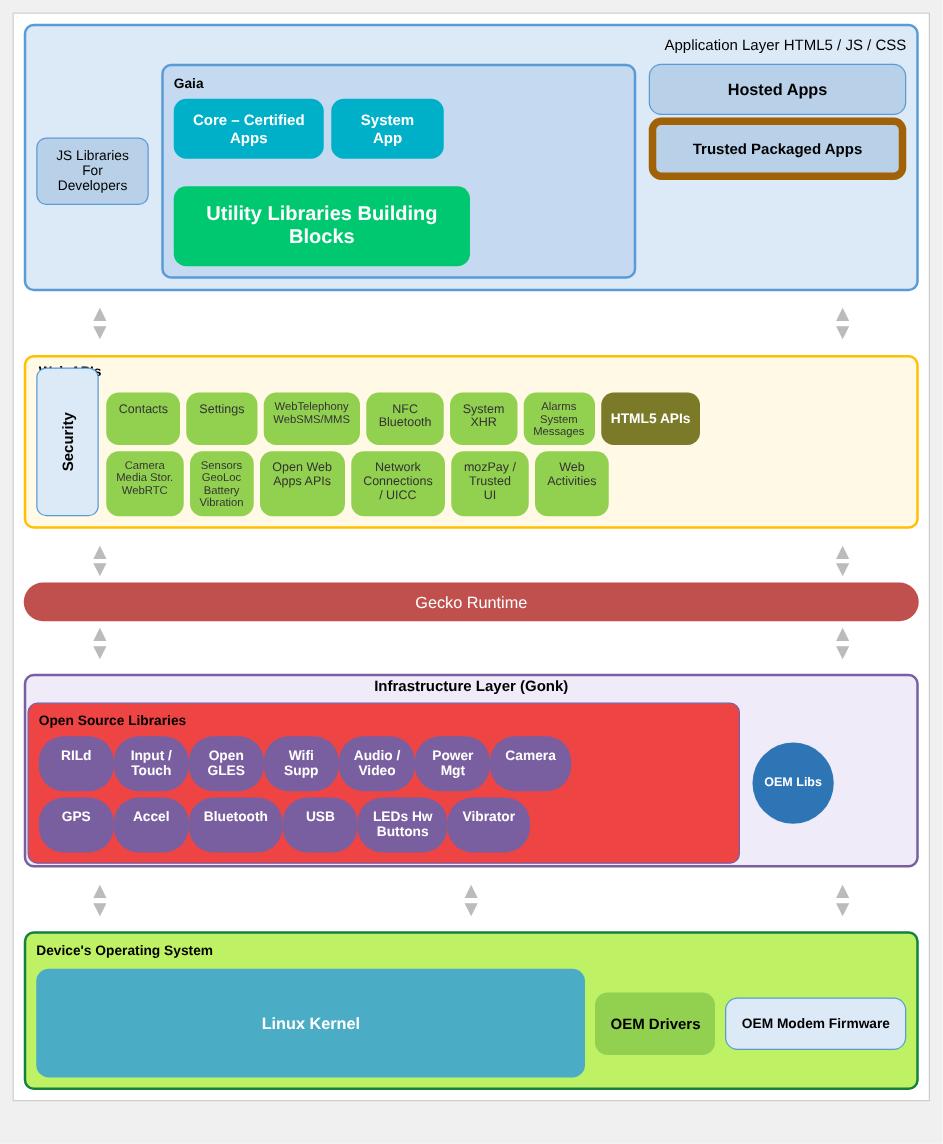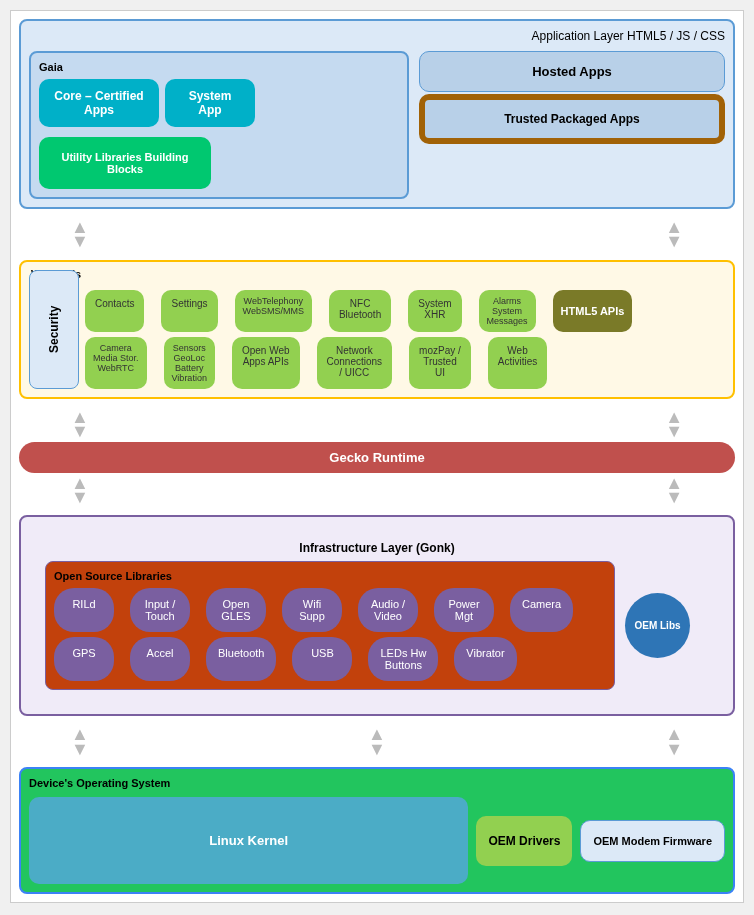--- a/index.html
+++ b/index.html
@@ -98,23 +98,23 @@
       font-size: 12px;
       width: 90px;
     }
     .utility-lib {
       background: #00c870;
       color: white;
       border-radius: 10px;
       padding: 14px 12px;
       text-align: center;
       font-weight: bold;
-      font-size: 11px;
-      width: 172px;
-      margin-top: 4px;
+      font-size: 16px;
+      width: 237px;
+      margin-top: 16px;
     }
 
     .right-apps {
       display: flex;
       flex-direction: column;
       gap: 2px;
       flex: 1;
     }
     .hosted-apps {
       background: #b8d0e8;
@@ -184,21 +184,21 @@
     }
 
     .webapi-main {
       flex: 1;
       margin-top: 20px;
     }
 
     .webapi-grid {
       display: flex;
       flex-wrap: wrap;
-      gap: 17px;
+      gap: 5px;
     }
 
     .api-btn {
       background: #92d050;
       border-radius: 10px;
       padding: 8px 10px;
       text-align: center;
       font-size: 10px;
       color: #333;
     }
@@ -222,59 +222,60 @@
     }
 
     
     .gecko-layer {
       background: #c0504d;
       border-radius: 20px;
       margin: 0 8px;
       padding: 8px 10px;
       text-align: center;
       color: white;
-      font-weight: bold;
+      font-weight: normal;
       font-size: 13px;
     }
 
     
     .infra-layer {
       border: 2px solid #7a5fa0;
       border-radius: 8px;
       margin: 8px;
-      padding: 24px;
+      padding: 1px;
       background: #f0ebf8;
       position: relative;
     }
     .infra-title {
       text-align: center;
       font-weight: bold;
       font-size: 12px;
       margin-bottom: 6px;
     }
 
     .open-source-box {
       border: 1px solid #7a5fa0;
       border-radius: 8px;
       padding: 8px;
-      background: #c2410c;
+      background: #ef4444;
       display: inline-block;
       width: 570px;
       vertical-align: top;
     }
     .open-source-label {
       font-size: 11px;
       font-weight: bold;
       margin-bottom: 6px;
     }
 
     .lib-grid {
       display: flex;
       flex-wrap: wrap;
-      gap: 16px;
+      gap: 0;
+      font-weight: bold;
     }
 
     .lib-btn {
       background: #7a5fa0;
       color: white;
       border-radius: 20px;
       padding: 10px 12px;
       text-align: center;
       font-size: 11px;
       min-width: 60px;
@@ -299,25 +300,25 @@
       font-weight: bold;
     }
 
     .infra-content {
       display: flex;
       align-items: center;
     }
 
     
     .device-os-layer {
-      border: 2px solid #3b82f6;
+      border: 2px solid #15803d;
       border-radius: 8px;
       margin: 8px;
       padding: 8px;
-      background: #22c55e;
+      background: #bef264;
     }
     .device-os-title {
       font-weight: bold;
       font-size: 11px;
       margin-bottom: 8px;
     }
     .device-os-content {
       display: flex;
       gap: 8px;
       align-items: center;
@@ -369,20 +370,23 @@
 
 <div class="diagram">
 
   <div class="app-layer">
     <div class="app-layer-title">
       <span>Application Layer</span>
       <span style="font-weight:normal;">HTML5 / JS / CSS</span>
     </div>
     <div class="app-layer-content">
 
+      <div class="js-lib-box">
+        <span>JS Libraries For Developers</span>
+      </div>
 
       <div class="gaia-box">
         <div class="gaia-label">Gaia</div>
         <div class="gaia-inner">
           <div class="core-certified">
             <span>Core – Certified Apps</span>
           </div>
           <div class="system-app">
             <span>System App</span>
           </div>

